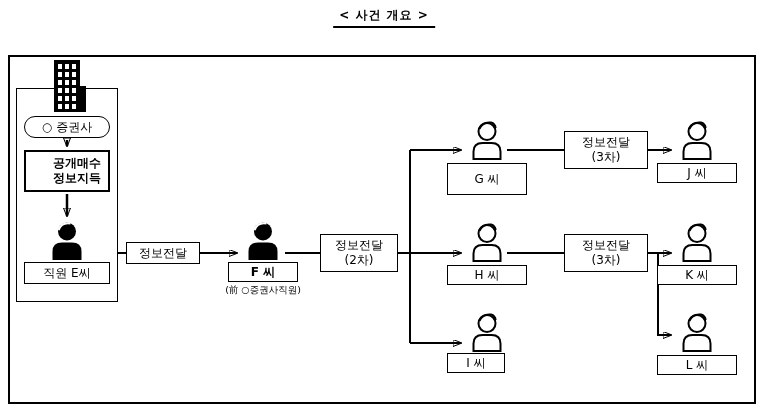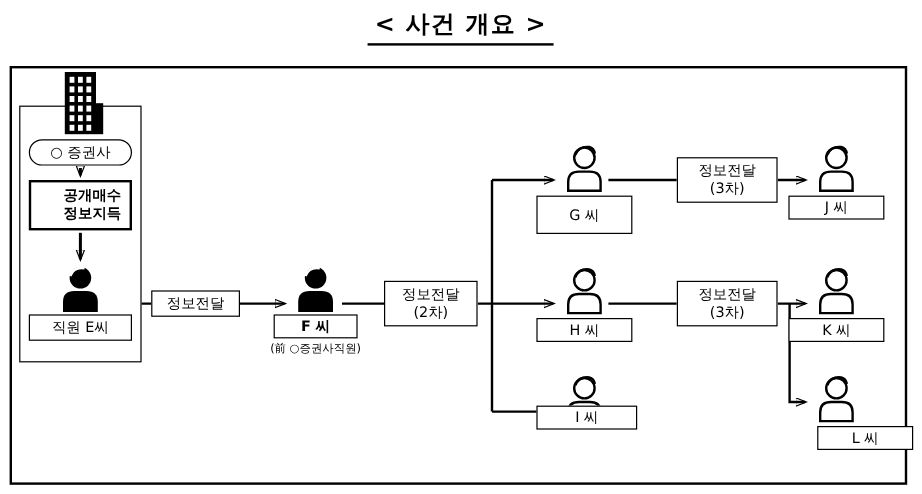--- a/index.html
+++ b/index.html
@@ -1,21 +1,21 @@
 <!DOCTYPE html>
 <html><head>
 <meta charset="utf-8">
 <style>
   * { margin:0; padding:0; box-sizing:border-box; }
   html,body { width:768px; height:412px; background:#fff;
     font-family:"DejaVu Sans","Liberation Sans",sans-serif; color:#000; }
   body { position:relative; overflow:hidden; }
 
   .title { position:absolute; top:7px; left:50%; transform:translateX(-50%);
-    font-size:20px; font-weight:bold; letter-spacing:1px; white-space:nowrap;
+    font-size:12px; font-weight:bold; letter-spacing:1px; white-space:nowrap;
     border-bottom:2px solid #000; padding:0 6px 2px; z-index:3; }
 
   .frame { position:absolute; left:8px; top:55px; width:748px; height:349px;
     border:2px solid #000; background:#fff; z-index:0; }
 
   .group { position:absolute; left:16px; top:88px; width:102px; height:214px;
     border:1px solid #000; background:#fff; z-index:0; }
 
   .wires { position:absolute; left:0; top:0; width:768px; height:412px;
     z-index:1; pointer-events:none; }
@@ -136,21 +136,21 @@
 </span>
 <div class="box" style="left:447px; top:265px; width:80px; height:20px;">H 씨</div>
 
 <span class="icon" style="left:467px; top:312px;">
   <svg width="40" height="40" viewBox="0 0 40 40">
     <path d="M6.5 39 L6.5 31.5 Q6.5 23 15.5 23 L24.5 23 Q33.5 23 33.5 31.5 L33.5 39 Z" fill="#fff" stroke="#000" stroke-width="2"></path>
     <circle cx="20" cy="11.5" r="8.5" fill="#fff" stroke="#000" stroke-width="2"></circle>
     <path d="M12.5 9 Q15.5 1.5 24 2.5 Q28 3.5 28.7 8" fill="none" stroke="#000" stroke-width="2"></path>
   </svg>
 </span>
-<div class="box" style="left:447px; top:338px; width:84px; height:20px;">I 씨</div>
+<div class="box" style="left:447px; top:353px; width:58px; height:20px;">I 씨</div>
 
 <div class="box" style="left:564px; top:131px; width:84px; height:38px;">정보전달
 (3차)</div>
 <div class="box" style="left:564px; top:234px; width:84px; height:38px;">정보전달
 (3차)</div>
 
 <span class="icon" style="left:677px; top:120px;">
   <svg width="40" height="40" viewBox="0 0 40 40">
     <path d="M6.5 39 L6.5 31.5 Q6.5 23 15.5 23 L24.5 23 Q33.5 23 33.5 31.5 L33.5 39 Z" fill="#fff" stroke="#000" stroke-width="2"></path>
     <circle cx="20" cy="11.5" r="8.5" fill="#fff" stroke="#000" stroke-width="2"></circle>
@@ -168,13 +168,13 @@
 </span>
 <div class="box" style="left:657px; top:265px; width:80px; height:20px;">K 씨</div>
 
 <span class="icon" style="left:677px; top:312px;">
   <svg width="40" height="40" viewBox="0 0 40 40">
     <path d="M6.5 39 L6.5 31.5 Q6.5 23 15.5 23 L24.5 23 Q33.5 23 33.5 31.5 L33.5 39 Z" fill="#fff" stroke="#000" stroke-width="2"></path>
     <circle cx="20" cy="11.5" r="8.5" fill="#fff" stroke="#000" stroke-width="2"></circle>
     <path d="M12.5 9 Q15.5 1.5 24 2.5 Q28 3.5 28.7 8" fill="none" stroke="#000" stroke-width="2"></path>
   </svg>
 </span>
-<div class="box" style="left:657px; top:355px; width:80px; height:20px;margin-left:24px;">L 씨</div>
+<div class="box" style="left:657px; top:355px; width:80px; height:20px;">L 씨</div>
 
 </body></html>

